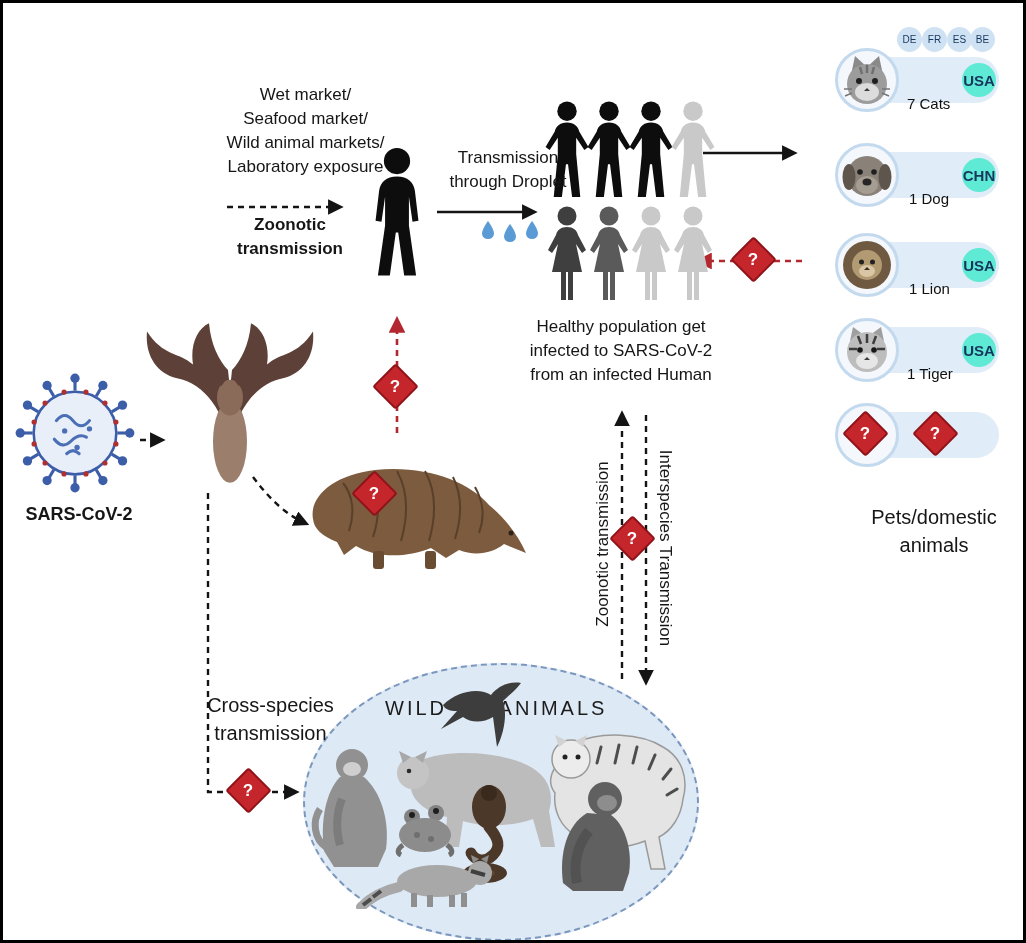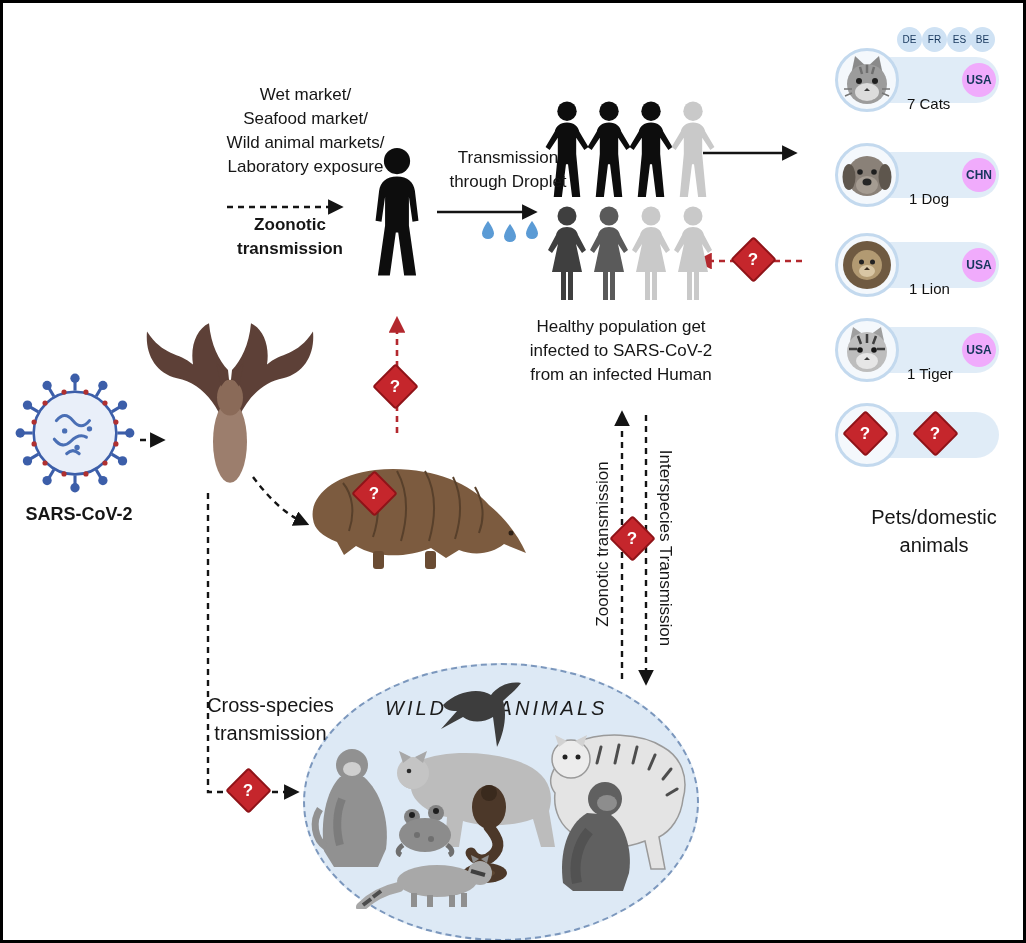--- a/index.html
+++ b/index.html
@@ -11,25 +11,25 @@
   .diamond { position:absolute; width:33px; height:33px; background:#c5262c; border:2.5px solid #8f1318;
              transform:rotate(45deg); display:flex; align-items:center; justify-content:center; border-radius:3px; z-index:6; }
   .diamond > span { transform:rotate(-45deg); color:#fff; font-weight:bold; font-size:17px; }
   .vtext { position:absolute; white-space:nowrap; font-size:17px; color:#161616; }
   .pill { position:absolute; background:#e0ecf7; border-radius:23px; z-index:1; }
   .petcircle { position:absolute; width:64px; height:64px; background:#f4f8fc; border:3px solid #c3d9ee; border-radius:50%;
                display:flex; align-items:center; justify-content:center; z-index:2; }
   .count { position:absolute; font-size:15px; color:#111; z-index:3;margin-top:24px; }
   .chip { position:absolute; width:25px; height:25px; background:#cfe2f4; color:#16365c; border-radius:50%;
           display:flex; align-items:center; justify-content:center; font-weight:normal; font-size:10px; z-index:3; }
-  .cc { position:absolute; width:34px; height:34px; background:#f0abfc; color:#16365c; border-radius:50%;
-        display:flex; align-items:center; justify-content:center; font-weight:bold; font-size:12px; z-index:3; }
+  .cc { position:absolute; width:34px; height:34px; background:#5eead4; color:#16365c; border-radius:50%;
+        display:flex; align-items:center; justify-content:center; font-weight:bold; font-size:15px; z-index:3; }
   .wild-ellipse { position:absolute; left:300px; top:660px; width:396px; height:278px; background:#dde9f5;
                   border:2px dashed #7b97bd; border-radius:50%; z-index:0; }
-  .wildword { position:absolute; font-size:20px; letter-spacing:3px; color:#1c1c1c; text-align:center; z-index:2;font-style:italic; }
+  .wildword { position:absolute; font-size:20px; letter-spacing:3px; color:#1c1c1c; text-align:center; z-index:2; }
   svg { display:block; }
 </style>
 </head>
 <body>
 
 <div class="canvas">
 
   <svg width="0" height="0" style="position:absolute">
     <defs>
       <symbol id="sym-man" viewBox="0 0 44 98">

